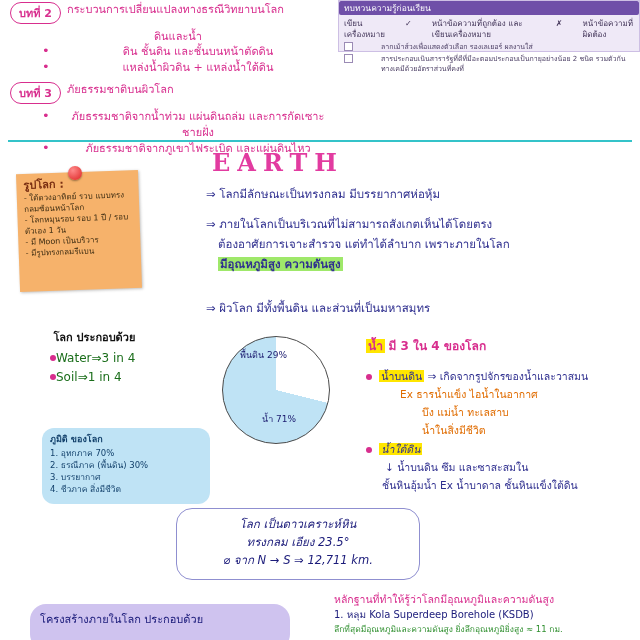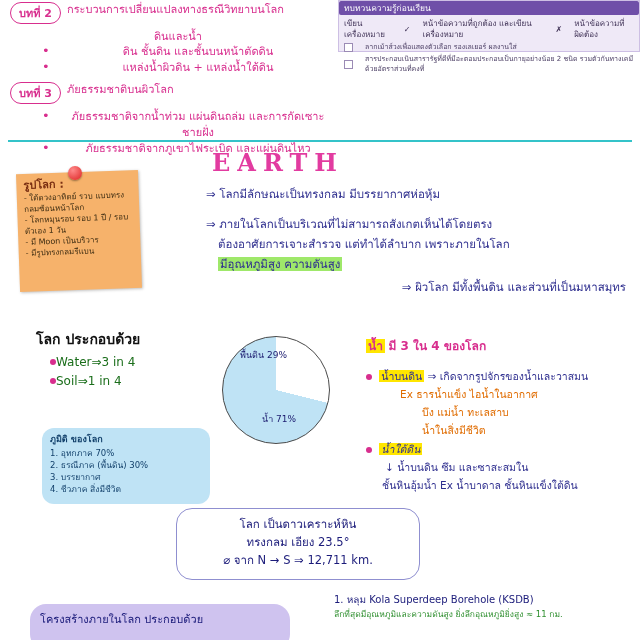--- a/index.html
+++ b/index.html
@@ -14,23 +14,23 @@
   
   .toolbar{
     position:absolute;left:338px;top:0;width:302px;height:52px;
     background:#efe9f7;border:1px solid #cdbfe4;box-sizing:border-box;
     padding:3px 5px;
   }
   .toolbar-head{
     background:#6f4fa8;color:#fff;font-size:8.5px;line-height:12px;
     padding:1px 5px;border-radius:2px;margin:-3px -5px 3px -5px;
   }
-  .tb-row{display:flex;align-items:center;gap:12px;font-size:8px;color:#3b2d52;line-height:11px;margin-bottom:2px;}
+  .tb-row{display:flex;gap:20px;font-size:8px;color:#3b2d52;line-height:11px;margin-bottom:2px;}
   .chk{width:7px;height:7px;border:1px solid #9b8bb5;background:#fff;display:inline-block;flex:none;}
-  .tb-note{font-size:7px;color:#4a3d63;line-height:10px;}
+  .tb-note{font-size:7px;color:#4a3d63;line-height:10px;margin-left:8px;}
 
   
   .lesson{position:absolute;left:10px;top:2px;width:330px;text-align:center;}
   .lrow{display:flex;align-items:flex-start;margin-bottom:5px;}
   .tag{
     border:1.6px solid #d82e8e;color:#d82e8e;border-radius:11px;
     font-size:11px;font-weight:bold;padding:1px 8px;white-space:nowrap;
     margin-right:6px;
   }
   .btxt{color:#d82e8e;font-size:11px;line-height:15px;}
@@ -64,21 +64,21 @@
     background:radial-gradient(circle at 35% 30%,#ff8a8a,#d22);box-shadow:0 1px 2px rgba(0,0,0,.4);
   }
 
   
   .stmt{position:absolute;color:#2f2f8f;font-size:11.5px;line-height:17px;}
   .hl-green{background:#9fe86a;padding:0 2px;}
   .hl-yellow{background:#ffe600;padding:0 2px;}
 
   
   .compose{position:absolute;left:36px;top:328px;font-size:12px;color:#1b1b7a;}
-  .compose .h{font-weight:bold;color:#111;font-size:14px;}
+  .compose .h{font-weight:bold;color:#111;font-size:11px;text-align:right;}
   .cl{display:flex;align-items:center;margin-top:5px;margin-left:14px;color:#1b6e1b;font-size:12px;}
   .dot{width:6px;height:6px;border-radius:50%;background:#d82e8e;display:inline-block;}
 
   
   .pie{
     position:absolute;left:222px;top:336px;width:108px;height:108px;border-radius:50%;
     background:conic-gradient(#ffffff 0deg 104deg,#bfe3f5 104deg 360deg);
     border:1.5px solid #4a4a4a;box-sizing:border-box;
   }
   .pie-lbl{position:absolute;font-size:9px;color:#1a1a6e;}
@@ -95,21 +95,21 @@
   .water{position:absolute;left:366px;top:336px;width:268px;}
   .wtitle{font-size:12px;color:#d82e8e;font-weight:bold;}
   .wline{font-size:10.5px;color:#2f2f8f;line-height:15px;margin-top:3px;}
   .orange{color:#e06c00;}
   .wdot{width:6px;height:6px;border-radius:50%;background:#d82e8e;display:inline-block;margin-right:4px;}
 
   
   .bubble{
     position:absolute;left:176px;top:508px;width:244px;height:72px;
     background:#fff;border:1.5px solid #8f8fd0;border-radius:16px;
-    text-align:center;font-size:11.5px;color:#1b1b7a;line-height:18px;padding-top:6px;box-sizing:border-box;
+    text-align:center;font-size:11.5px;color:#1b1b7a;line-height:18px;padding-top:6px;box-sizing:border-box;font-style:italic;
   }
 
   
   .bore{position:absolute;left:334px;top:592px;width:300px;font-size:10.5px;color:#d82e8e;line-height:15px;}
   .bore .b2{color:#1b1b7a;font-size:10px;}
   .bore .b3{color:#2f8f2f;font-size:8.5px;}
 
   
   .pbub{
     position:absolute;left:30px;top:604px;width:260px;height:46px;
@@ -169,24 +169,24 @@
     <div>- ใต้ดวงอาทิตย์ รวบ แบบทรงกลมซ้อนหน้าโลก</div>
     <div>- โลกหมุนรอบ รอบ 1 ปี / รอบตัวเอง 1 วัน</div>
     <div>- มี Moon เป็นบริวาร</div>
     <div>- มีรูปทรงกลมรีแบน</div>
   </div>
   <div class="pin"></div>
 
   <div class="stmt" style="left:206px;top:186px;width:420px;">⇒ โลกมีลักษณะเป็นทรงกลม มีบรรยากาศห่อหุ้ม</div>
   <div class="stmt" style="left:206px;top:216px;width:420px;">⇒ ภายในโลกเป็นบริเวณที่ไม่สามารถสังเกตเห็นได้โดยตรง</div>
   <div class="stmt" style="left:218px;top:236px;width:410px;">ต้องอาศัยการเจาะสำรวจ แต่ทำได้ลำบาก เพราะภายในโลก</div>
-  <div class="stmt" style="left:218px;top:256px;">
+  <div class="stmt" style="left:218px;top:256px;font-weight:bold;">
     <span class="hl-green">มีอุณหภูมิสูง ความดันสูง</span>
   </div>
-  <div class="stmt" style="left:206px;top:279px;width:420px;text-align:right;">⇒ ผิวโลก มีทั้งพื้นดิน และส่วนที่เป็นมหาสมุทร</div>
+  <div class="stmt" style="left:206px;top:300px;width:420px;">⇒ ผิวโลก มีทั้งพื้นดิน และส่วนที่เป็นมหาสมุทร</div>
 
   <div class="compose">
     <div class="h">โลก ประกอบด้วย</div>
     <div class="cl">
       <span class="dot"></span>
       <span>Water</span>
       <span>⇒</span>
       <span>3 in 4</span>
     </div>
     <div class="cl">
@@ -230,20 +230,21 @@
     <div class="wline" style="margin-left:16px;">ชั้นหินอุ้มน้ำ Ex น้ำบาดาล ชั้นหินแข็งใต้ดิน</div>
   </div>
 
   <div class="bubble">
     <div>โลก เป็นดาวเคราะห์หิน</div>
     <div>ทรงกลม เอียง 23.5°</div>
     <div>⌀ จาก N → S ⇒ 12,711 km.</div>
   </div>
 
   <div class="bore">
+    <div>หลักฐานที่ทำให้รู้ว่าโลกมีอุณหภูมิและความดันสูง</div>
     <div class="b2">1. หลุม Kola Superdeep Borehole (KSDB)</div>
     <div class="b3">ลึกที่สุดมีอุณหภูมิและความดันสูง ยิ่งลึกอุณหภูมิยิ่งสูง ≈ 11 กม.</div>
   </div>
 
   <div class="pbub">
     <span>โครงสร้างภายในโลก ประกอบด้วย</span>
   </div>
 
 </div>
 

